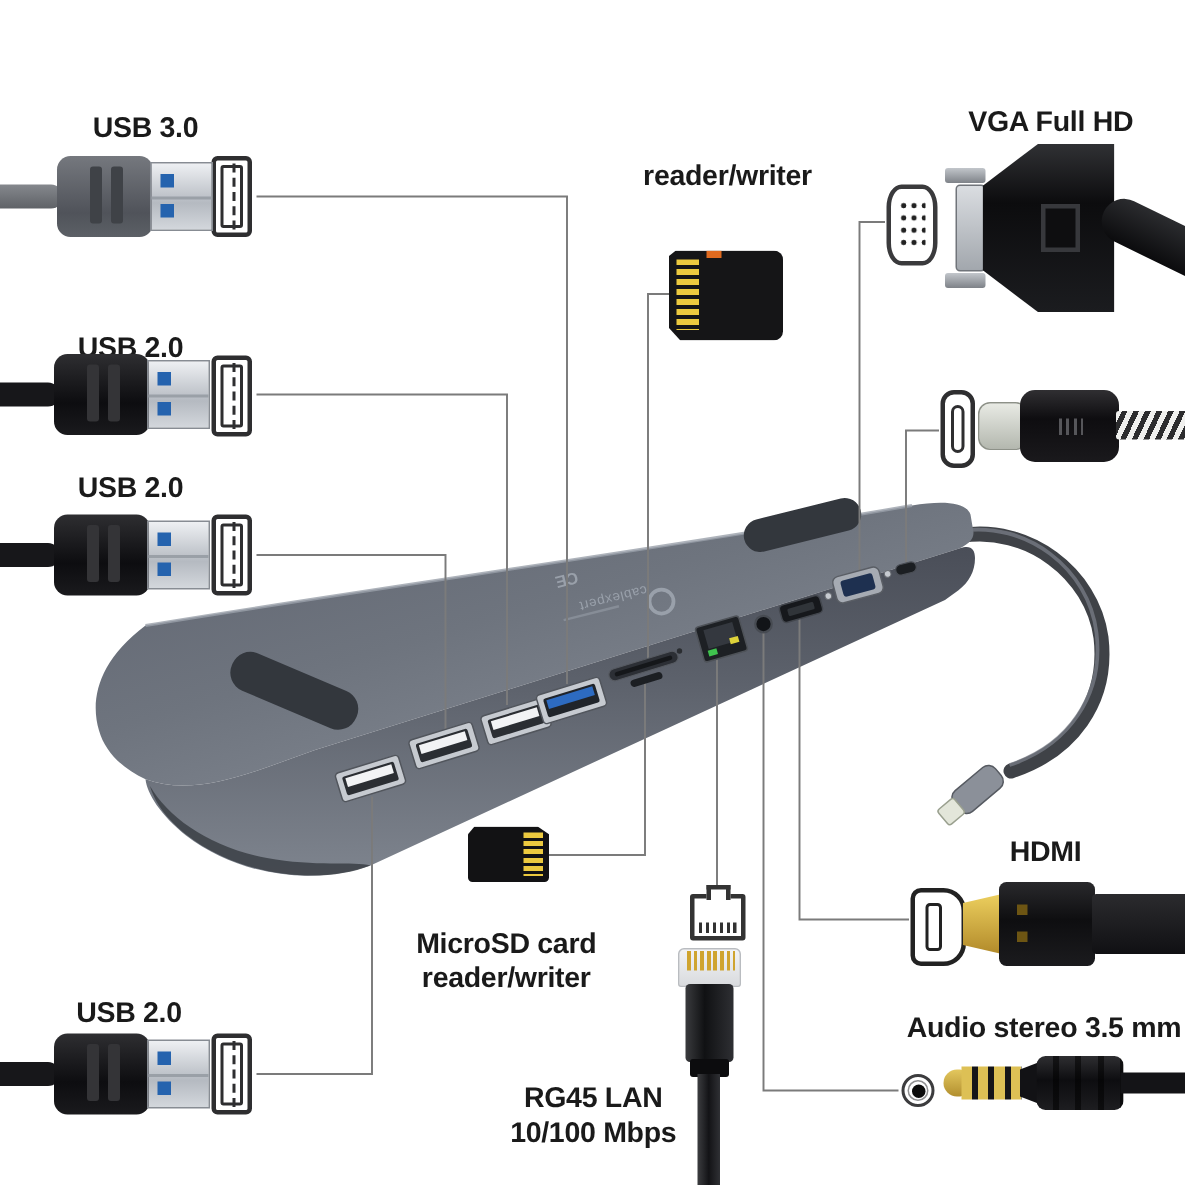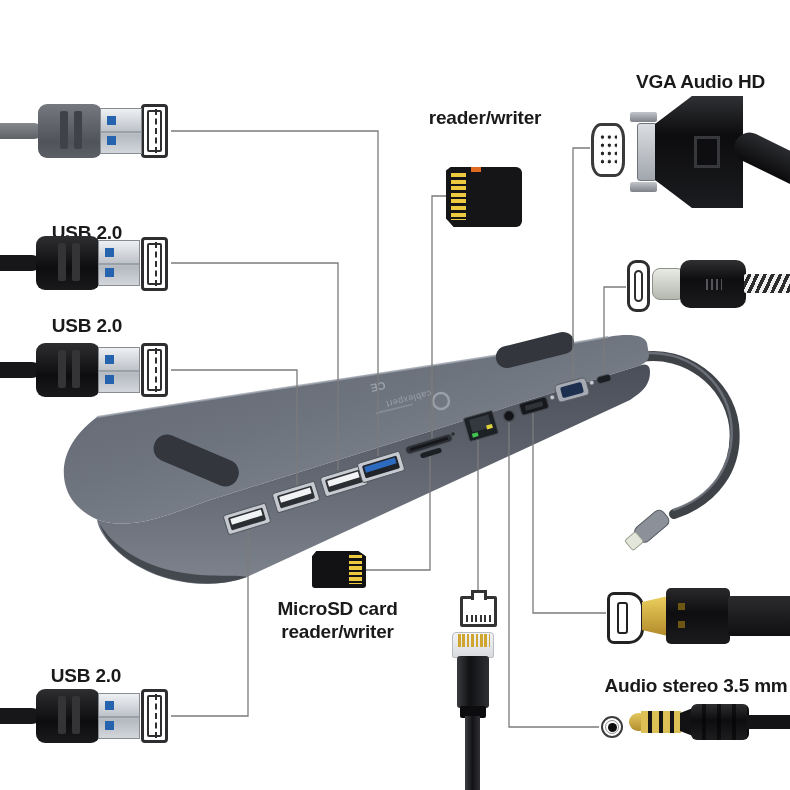--- a/index.html
+++ b/index.html
@@ -271,31 +271,37 @@
         <rect x="-11" y="-5.5" width="22" height="11" rx="2" fill="#1e3050"></rect>
         <circle cx="-21" cy="2" r="2.2" fill="#c7cbd1" stroke="#6a6e74" stroke-width="0.7"></circle>
         <circle cx="21" cy="-2" r="2.2" fill="#c7cbd1" stroke="#6a6e74" stroke-width="0.7"></circle>
       </g>
       <g transform="translate(604,379) rotate(-15)">
         <rect x="-7" y="-3.5" width="14" height="7" rx="3.5" fill="#1b1e22" stroke="#4a4e55" stroke-width="0.8"></rect>
       </g>
     </g>
   </svg>
 
+  <div class="lbl" style="left:17px; top:74px; width:160px;">USB 3.0</div>
   <div class="lbl" style="left:7px; top:221px; width:160px;">USB 2.0</div>
   <div class="lbl" style="left:7px; top:314px; width:160px;">USB 2.0</div>
   <div class="lbl" style="left:6px; top:664px; width:160px;">USB 2.0</div>
   <div class="lbl" style="left:404px; top:106px; width:162px;">
     <span style="display:block">reader/writer</span>
   </div>
-  <div class="lbl" style="left:256px; top:597px; width:163px;">
+  <div class="lbl" style="left:256px; top:618px; width:163px;">
     <span style="display:block">MicroSD card</span>
     <span style="display:block">reader/writer</span>
   </div>
-  <div class="lbl" style="left:618px; top:70px; width:165px;">VGA Audio HD</div>
+  <div class="lbl" style="left:313px; top:721px; width:165px;">
+    <span style="display:block">RG45 LAN</span>
+    <span style="display:block">10/100 Mbps</span>
+  </div>
+  <div class="lbl" style="left:618px; top:70px; width:165px;">VGA Full HD</div>
+  <div class="lbl" style="left:637px; top:557px; width:120px;">HDMI</div>
   <div class="lbl" style="left:596px; top:674px; width:200px;">Audio stereo 3.5 mm</div>
 
   <div class="icon-usb" style="left:141px; top:104px;">
     <div class="inner"></div>
     <div class="dash"></div>
   </div>
   <div class="icon-usb" style="left:141px; top:237px;">
     <div class="inner"></div>
     <div class="dash"></div>
   </div>

